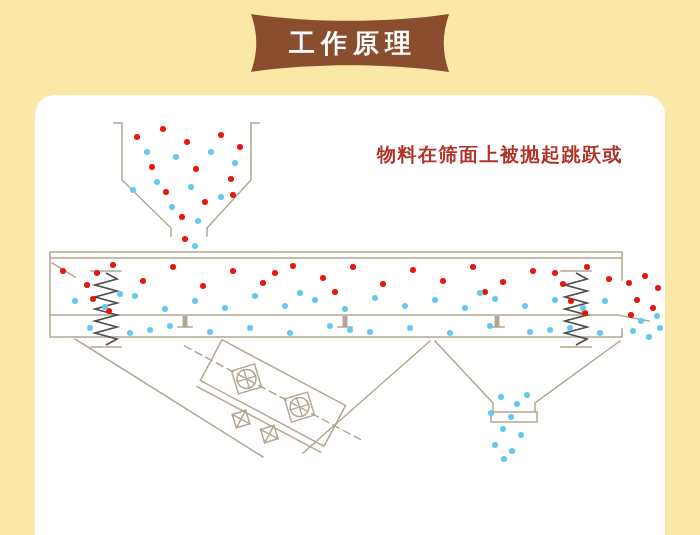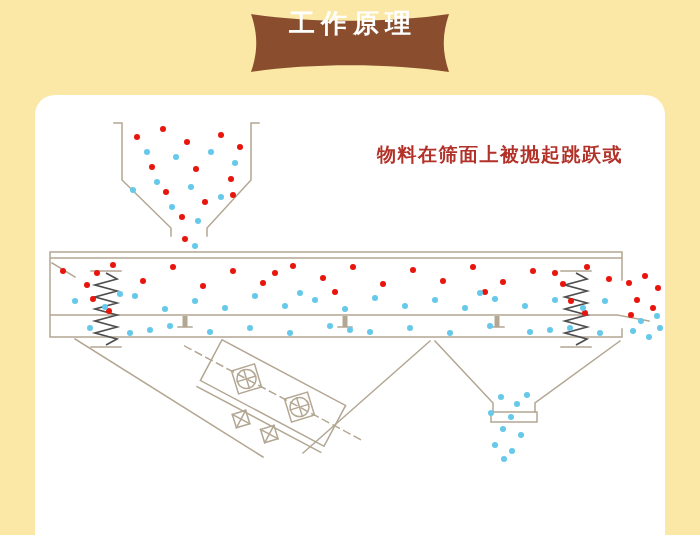--- a/index.html
+++ b/index.html
@@ -4,21 +4,21 @@
 <style>
   html,body{margin:0;padding:0;}
   body{background:var(--page-bg,#fbe8a6);}
   #screen{
     position:relative;width:700px;height:535px;overflow:hidden;
     background:var(--page-bg,#fbe8a6);
     font-family:"Liberation Sans","DejaVu Sans",sans-serif;
   }
   .banner{
     position:absolute;top:6px;left:50%;transform:translateX(-50%);
-    width:206px;height:74px;display:flex;align-items:flex-start;justify-content:center;
+    width:206px;height:74px;display:flex;align-items:center;justify-content:center;
   }
   .banner-svg{position:absolute;inset:0;width:100%;height:100%;}
   .banner-shape{fill:var(--banner-bg,#8a4e2e);}
   .banner-title{
     position:relative;color:var(--banner-text,#ffffff);
     font-size:26px;font-weight:bold;letter-spacing:6px;margin-right:-6px;
   }
   .card{
     position:absolute;left:35px;top:95px;width:630px;height:523px;
     background:var(--card-bg,#ffffff);border-radius:20px;

